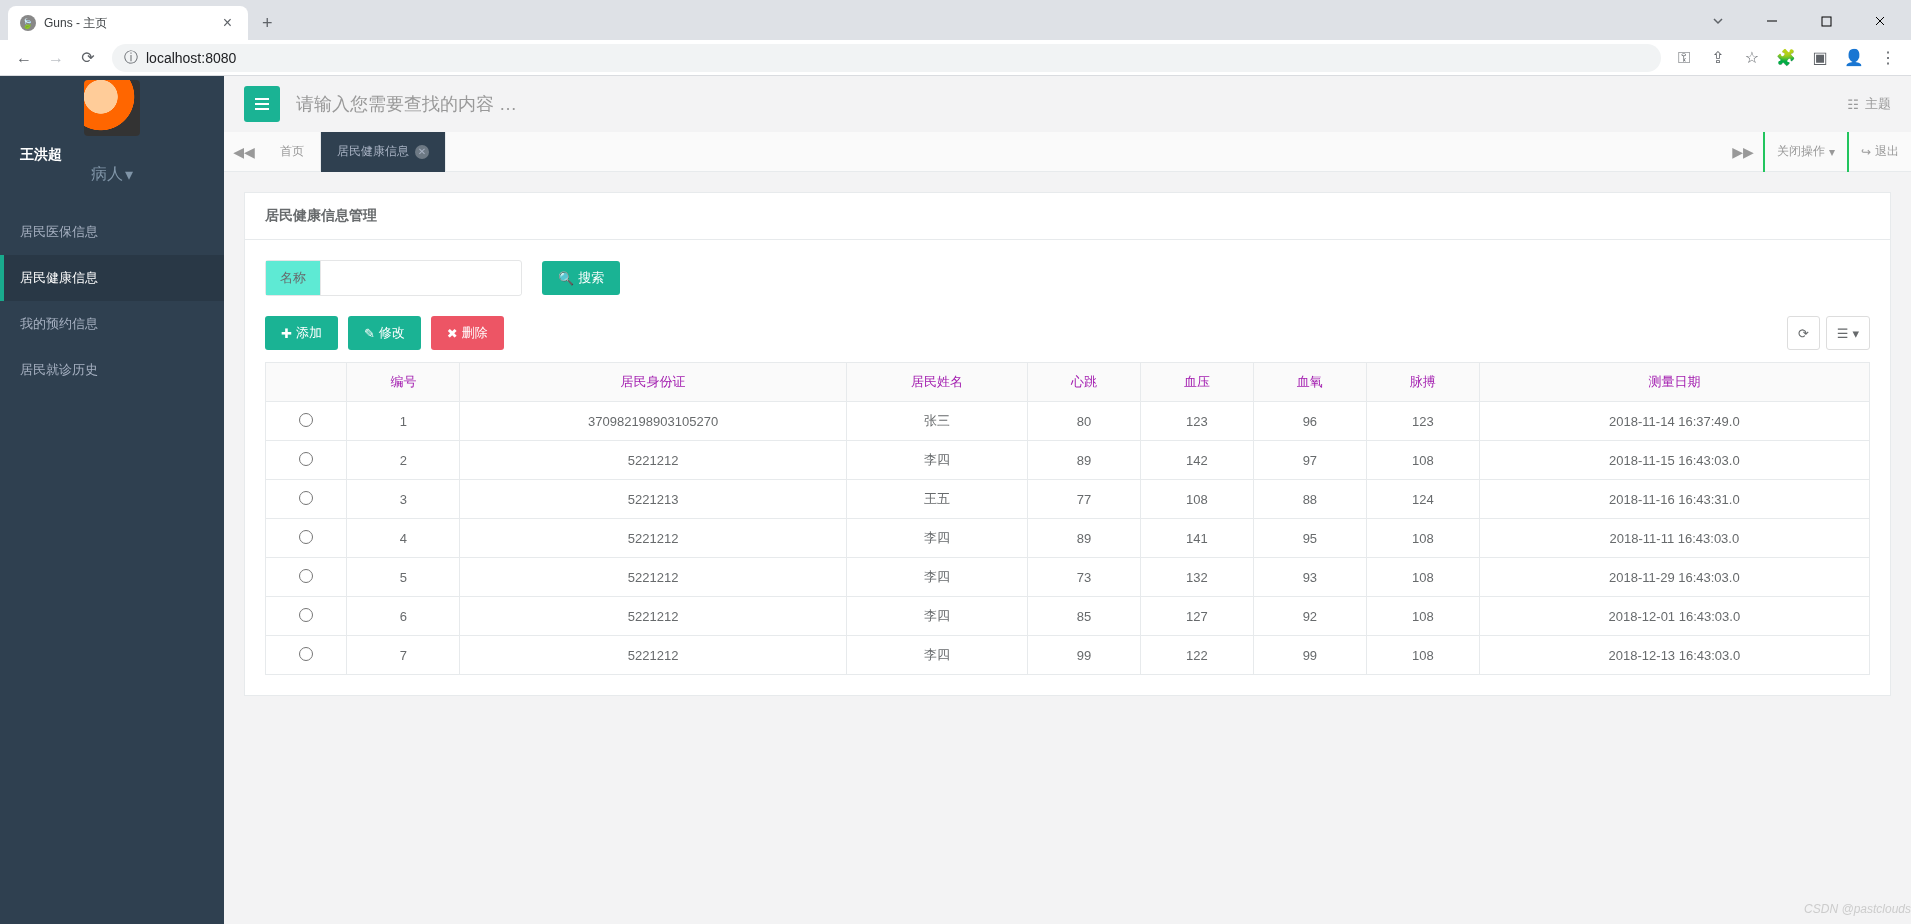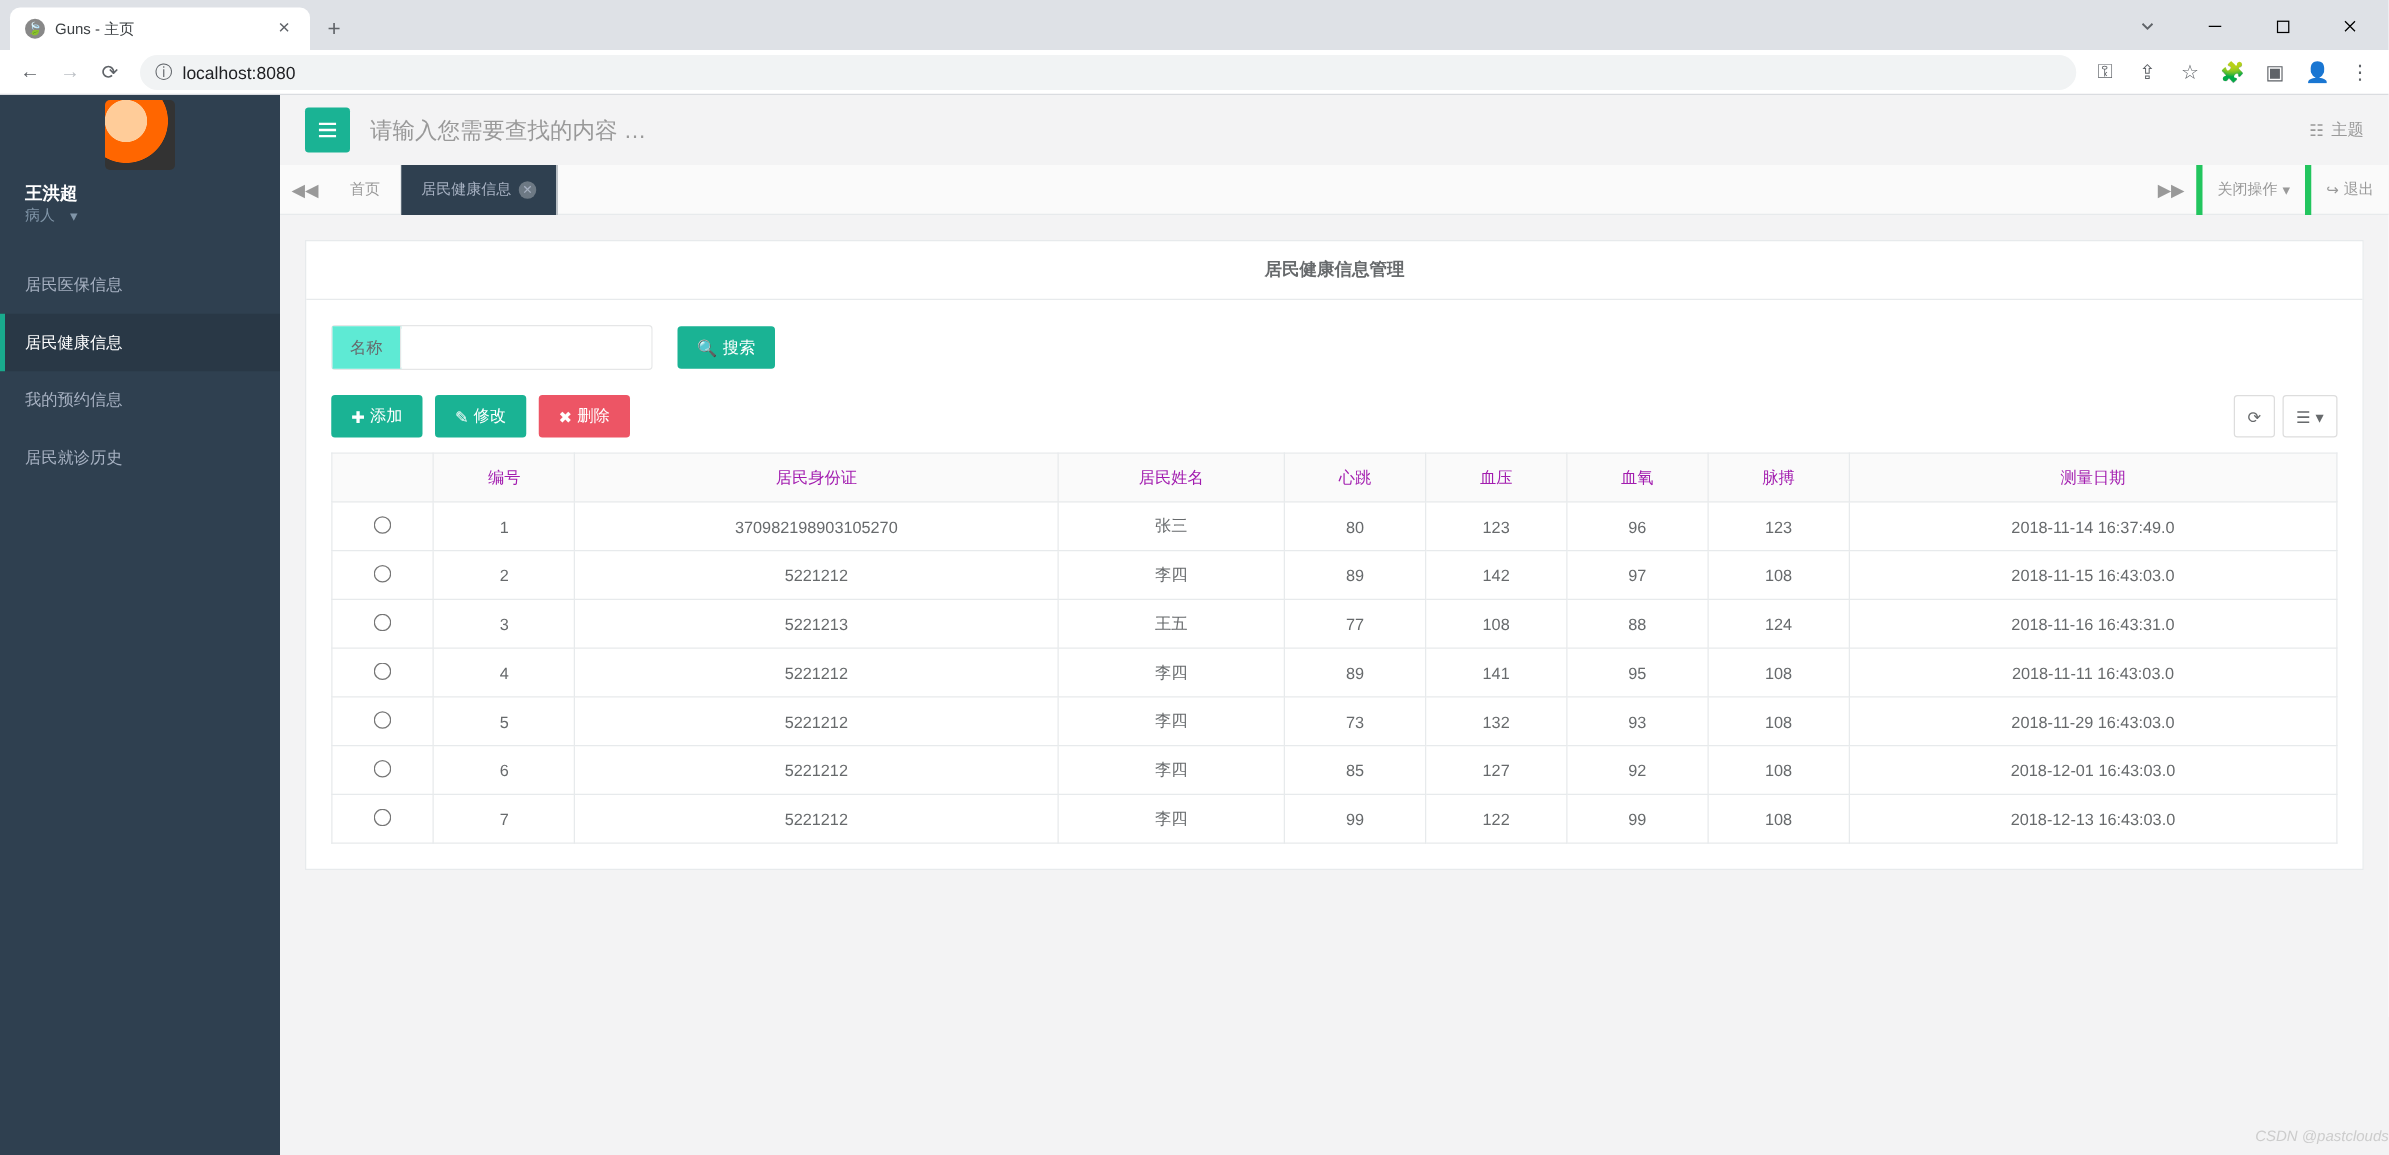--- a/index.html
+++ b/index.html
@@ -20,43 +20,43 @@
 .url-input .info-icon { margin-right: 8px; color: #5f6368; }
 .addr-actions { display: flex; gap: 4px; }
 .addr-actions .nav-btn { width: 30px; }
 
 .app { display: flex; height: calc(100vh - 76px); }
 
 .sidebar { width: 224px; background: #2f4050; color: #a7b1c2; flex-shrink: 0; }
 .profile { padding: 4px 20px 10px; }
 .avatar { width: 56px; height: 56px; margin: 0 auto 10px; background: radial-gradient(circle at 30% 30%, #ffcc99 30%, #ff6600 31%, #ff6600 60%, #333 61%); border-radius: 4px; }
 .username { color: #fff; font-weight: bold; font-size: 14px; }
-.role { font-size: 12px; color: #8095a8; display: flex; align-items: center; gap: 12px; }
+.role { font-size: 16px; color: #8095a8; display: flex; align-items: center; gap: 2px; justify-content: center; }
 .side-menu { list-style: none; margin-top: 14px; }
 .side-item { padding: 14px 20px; font-size: 13px; cursor: pointer; color: #a7b1c2; }
 .side-item.active { background: #293846; color: #fff; border-left: 4px solid #19aa8d; padding-left: 16px; }
 
 .main { flex: 1; display: flex; flex-direction: column; background: #f3f3f4; min-width: 0; }
 
 .topbar { background: #f3f3f4; padding: 10px 20px; display: flex; align-items: center; gap: 16px; }
 .hamburger { background: #1ab394; color: #fff; width: 36px; height: 36px; border: none; border-radius: 3px; display: flex; align-items: center; justify-content: center; font-size: 14px; }
 .search-hint { color: #999; flex: 1; font-size: 18px; }
 .theme-link { color: #999; display: flex; align-items: center; gap: 6px; }
 
 .tabbar { background: #fafafa; border-bottom: 1px solid #e7eaec; display: flex; align-items: center; height: 40px; }
 .tab-scroll { width: 40px; display: flex; align-items: center; justify-content: center; color: #999; font-size: 14px; }
 .page-tab { padding: 0 16px; height: 40px; display: flex; align-items: center; font-size: 12px; color: #999; border-right: 1px solid #e7eaec; cursor: pointer; gap: 6px; }
 .page-tab.active { background: #2f4050; color: #a7b1c2; }
 .page-tab .close-x { background: rgba(255,255,255,0.3); border-radius: 50%; width: 14px; height: 14px; display: inline-flex; align-items: center; justify-content: center; font-size: 10px; }
 .tabbar-right { margin-left: auto; display: flex; align-items: center; }
-.tab-action { padding: 0 12px; height: 40px; display: flex; align-items: center; color: #999; font-size: 12px; border-left: 5px solid #22c55e; gap: 4px; }
+.tab-action { padding: 0 12px; height: 40px; display: flex; align-items: center; color: #999; font-size: 12px; border-left: 2px solid #22c55e; gap: 4px; }
 
 .content { flex: 1; padding: 20px; overflow: auto; }
 .panel { background: #fff; border: 1px solid #e7eaec; }
-.panel-header { padding: 14px 20px; border-bottom: 1px solid #e7eaec; font-size: 14px; color: #676a6c; font-weight: bold; text-align: center; }
+.panel-header { padding: 14px 20px; border-bottom: 1px solid #e7eaec; font-size: 14px; color: #676a6c; font-weight: bold; }
 .panel-body { padding: 20px; }
 
 .search-row { display: flex; align-items: center; gap: 20px; }
 .input-group { display: flex; align-items: center; border: 1px solid #e5e6e7; border-radius: 3px; }
 .input-label { padding: 8px 14px; background: #5eead4; border-right: 1px solid #e5e6e7; font-size: 13px; }
 .input-field { border: none; padding: 8px 10px; width: 200px; outline: none; font-size: 13px; }
 
 .btn { border: none; padding: 8px 16px; border-radius: 3px; cursor: pointer; font-size: 13px; display: inline-flex; align-items: center; gap: 4px; }
 .btn-primary { background: #1ab394; color: #fff; }
 .btn-danger { background: #ed5565; color: #fff; }

